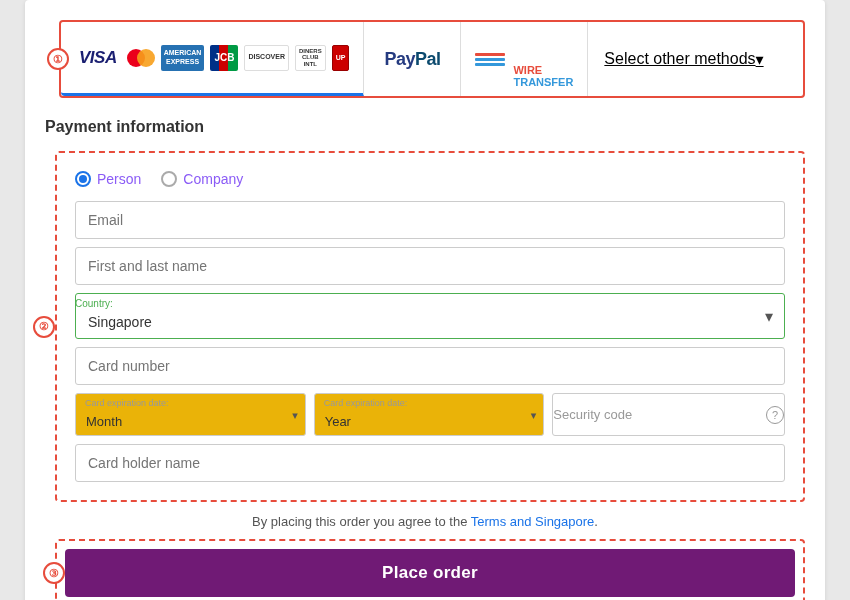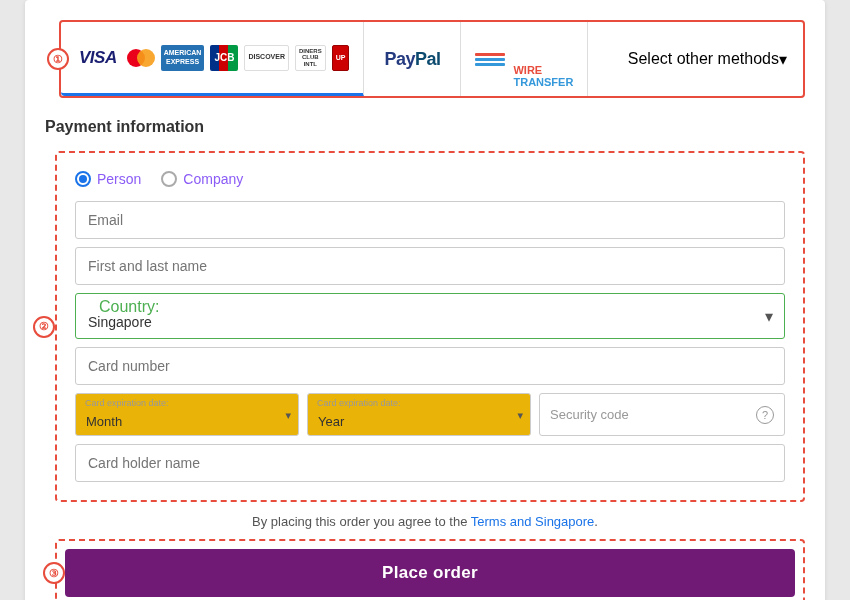--- a/index.html
+++ b/index.html
@@ -142,22 +142,23 @@
       align-items: center;
       padding: 8px 14px;
       border-right: 1px solid #ddd;
       gap: 3px;
     }
     .other-methods-section {
       display: flex;
       align-items: center;
       padding: 8px 16px;
       flex: 1;
-      justify-content: flex-end;
+      justify-content: flex-start;
       cursor: pointer;
+      text-decoration: underline;
     }
 
     
     .payment-info-title {
       font-size: 16px;
       font-weight: bold;
       color: #333;
       margin-bottom: 15px;
     }
 
@@ -219,22 +220,22 @@
     }
 
     
     .country-select-wrapper {
       position: relative;
       margin-bottom: 8px;
     }
     .country-label-inside {
       position: absolute;
       top: 5px;
-      left: 24px;
-      font-size: 16px;
+      left: 0;
+      font-size: 10px;
       color: #4caf50;
     }
     .country-select {
       width: 100%;
       padding: 20px 12px 8px 12px;
       border: 1px solid #4caf50;
       border-radius: 3px;
       font-size: 14px;
       color: #333;
       appearance: none;
@@ -288,21 +289,21 @@
       color: #555;
       pointer-events: none;
       font-size: 11px;
     }
     .security-wrapper {
       flex: 1;
       display: flex;
       align-items: center;
       border: 1px solid #ccc;
       border-radius: 3px;
-      padding: 0 10px;
+      padding: 0 0;
       gap: 6px;
     }
     .security-text {
       font-size: 13px;
       color: #999;
       flex: 1;
     }
     .help-icon {
       width: 18px;
       height: 18px;

